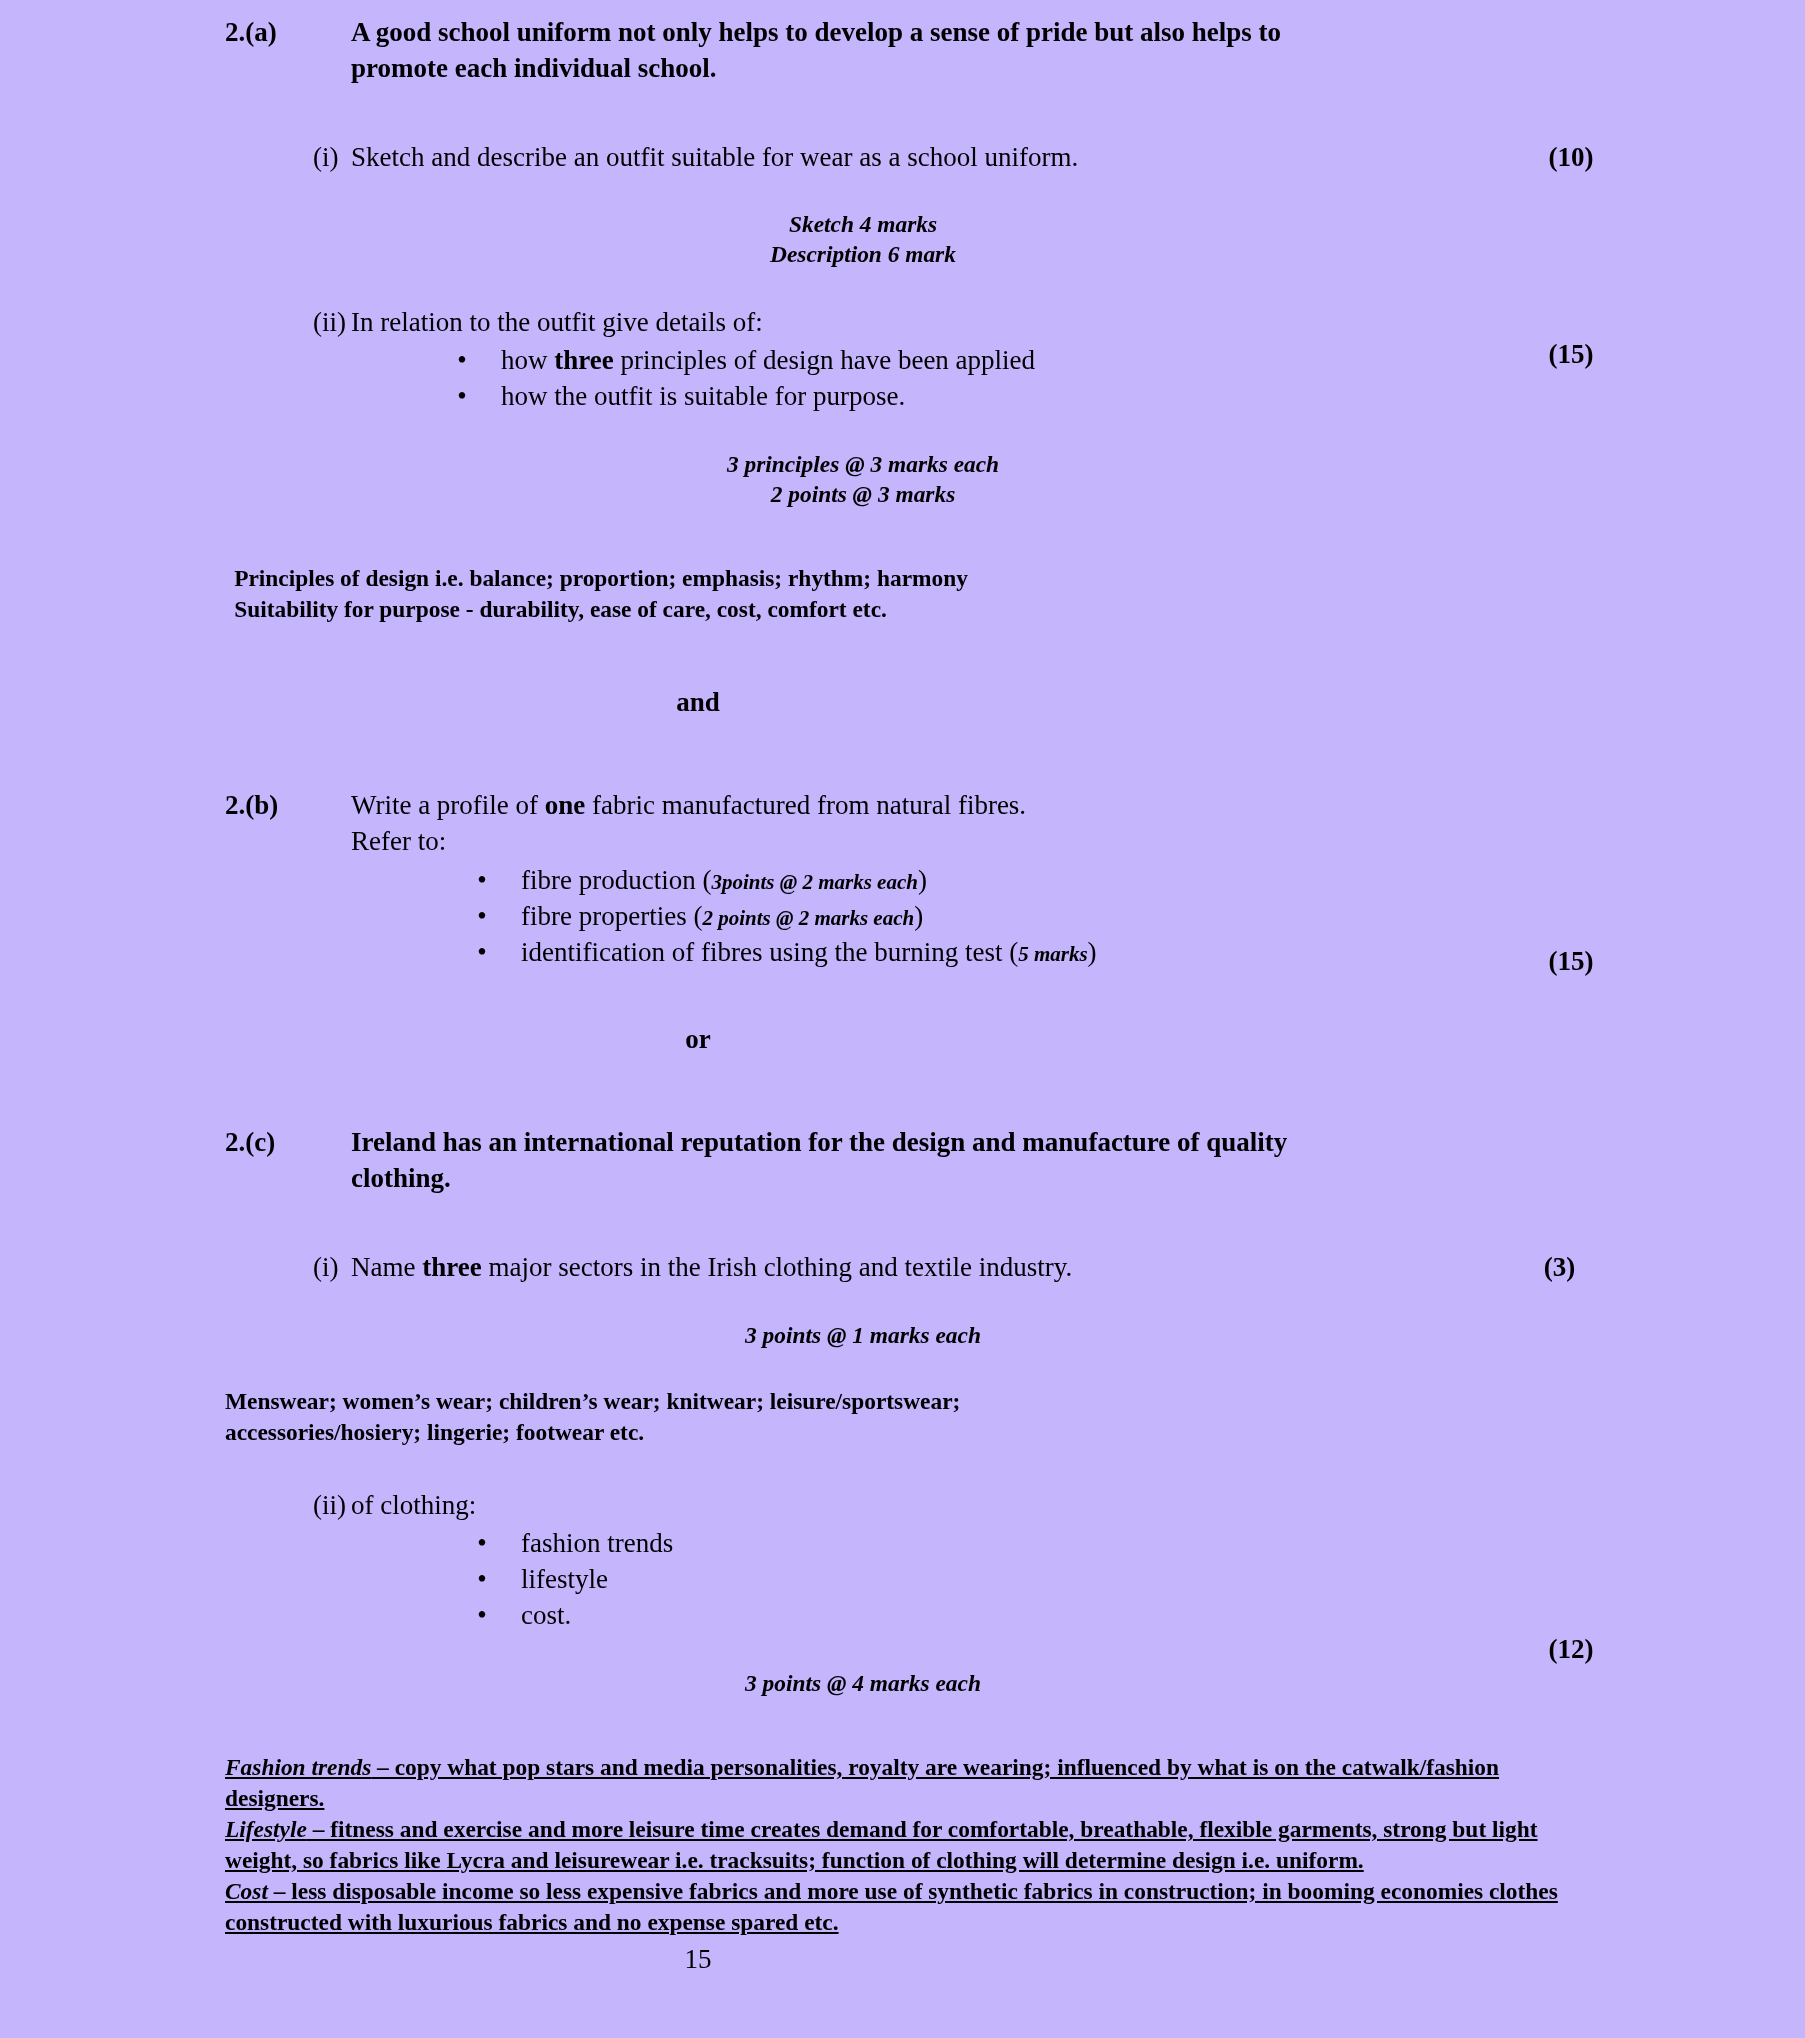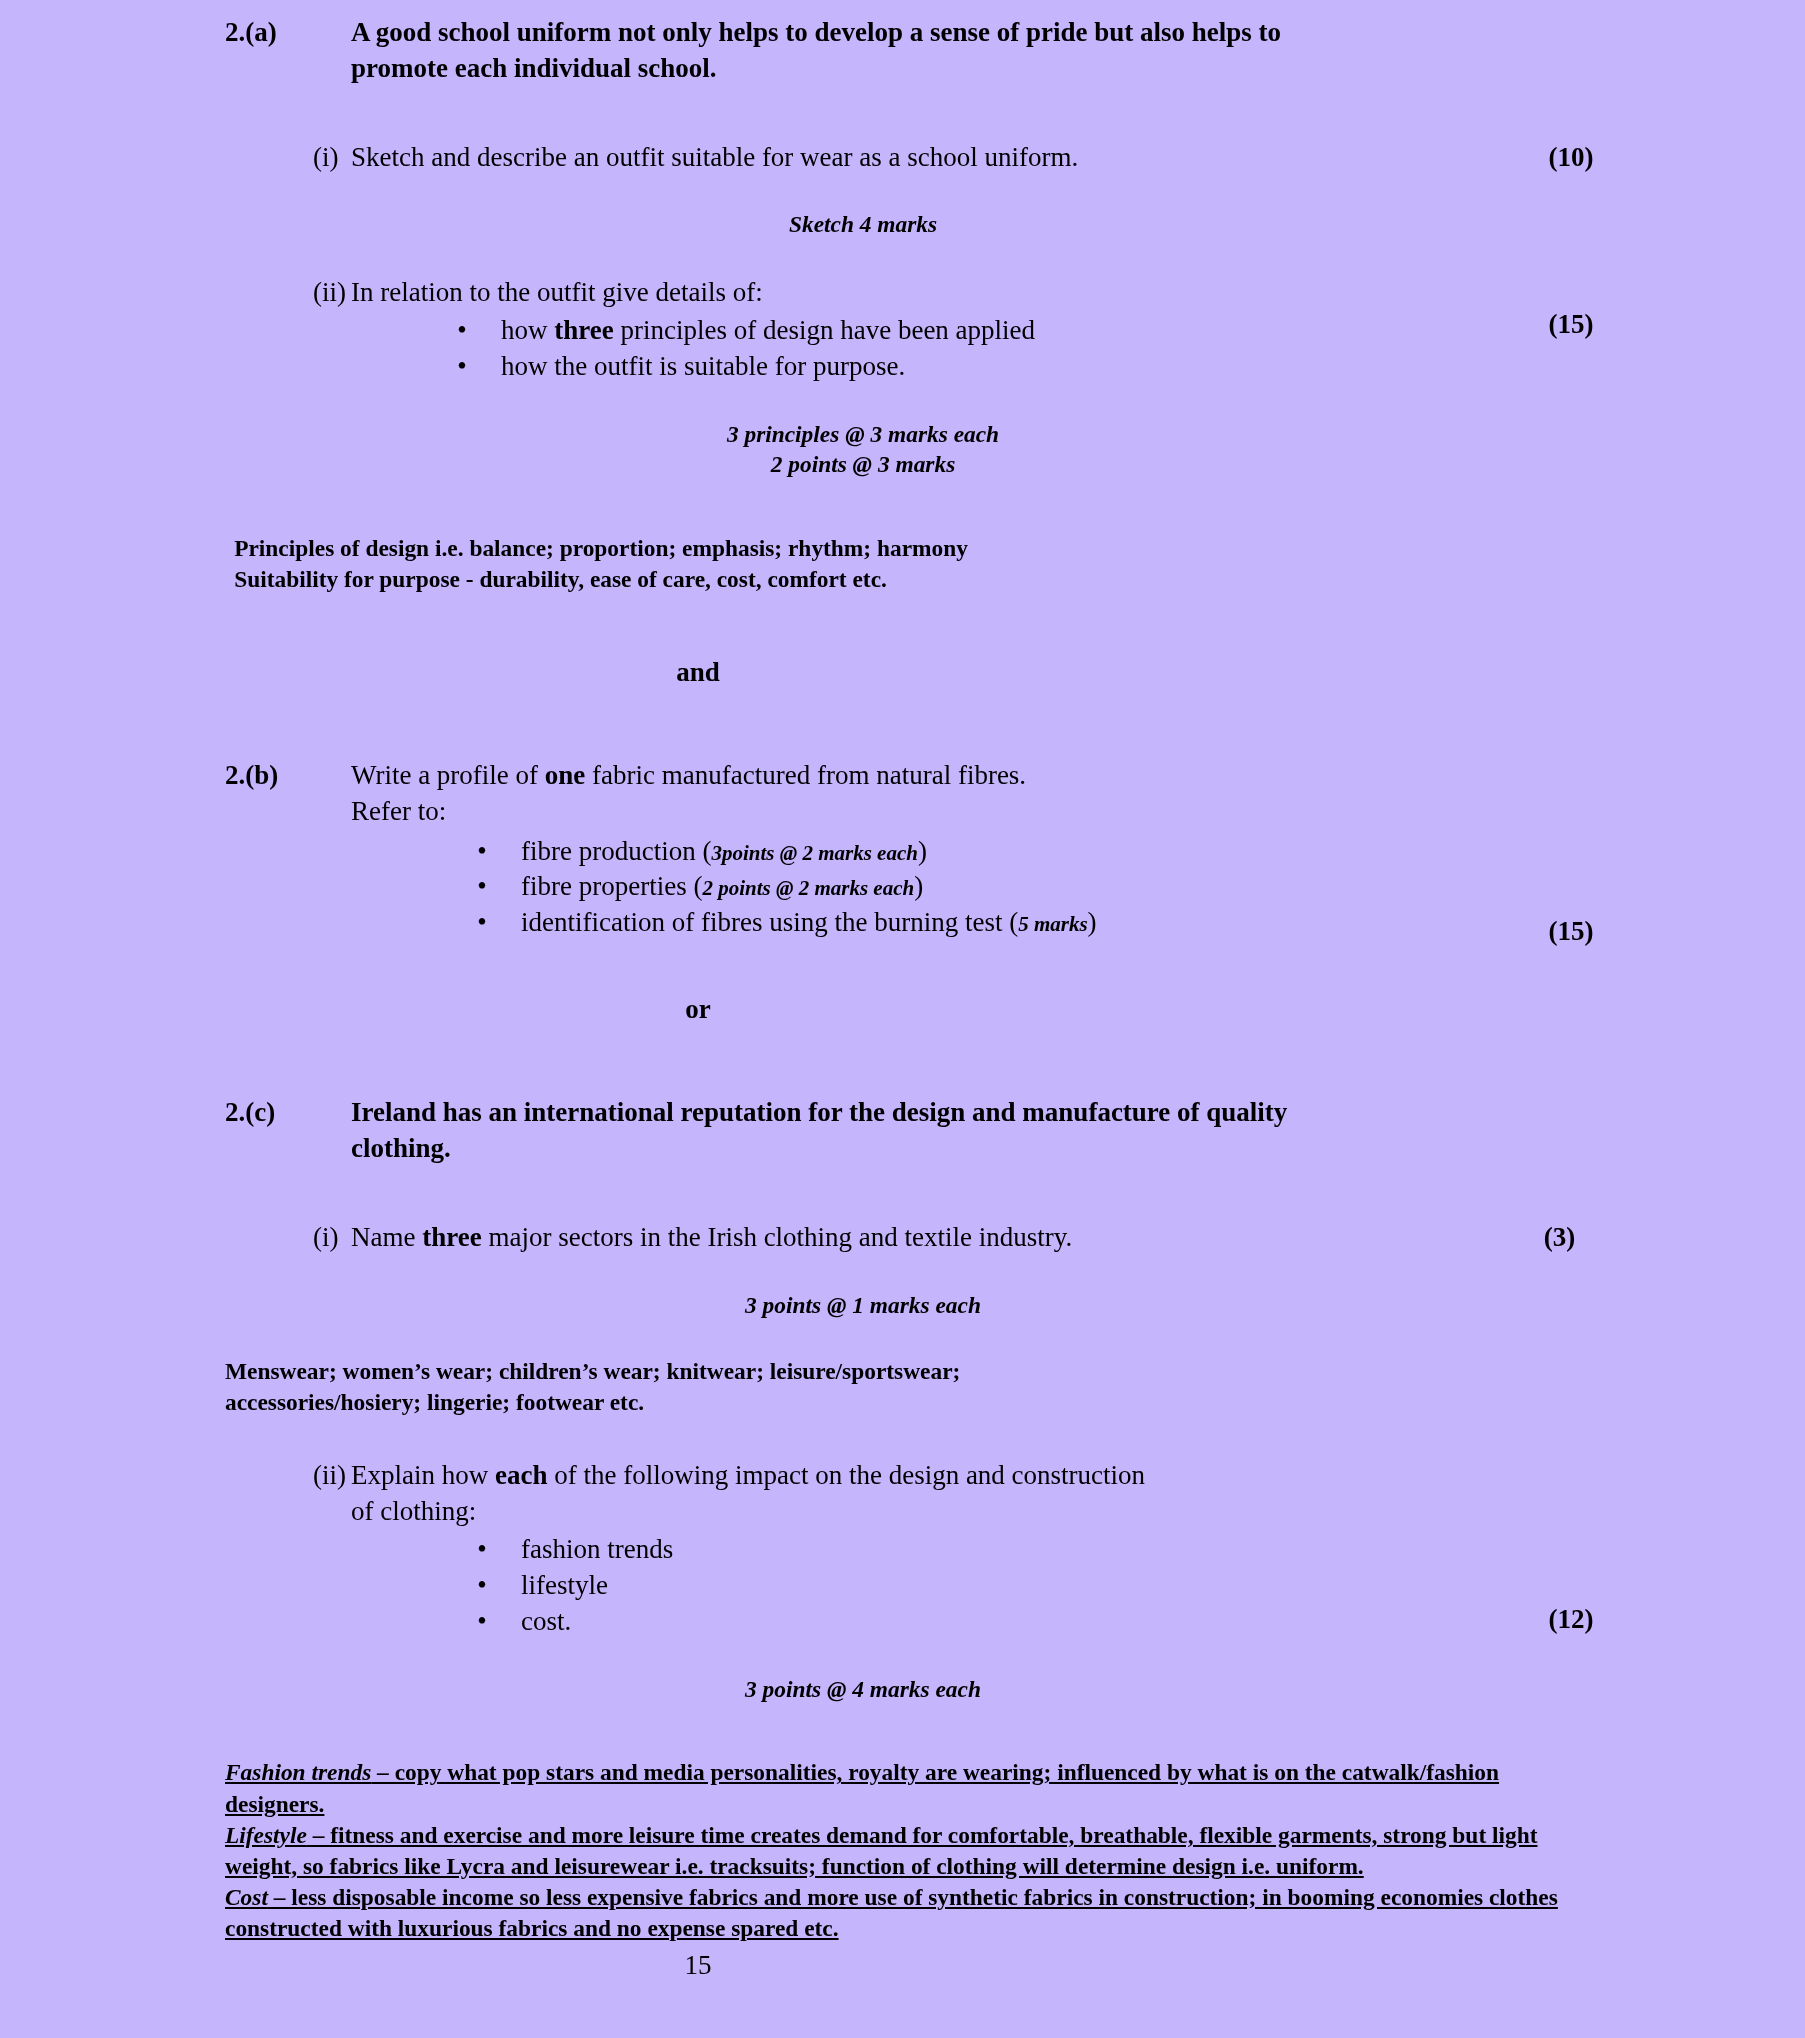--- a/index.html
+++ b/index.html
@@ -127,20 +127,21 @@
     <div class="qrow">
       <div class="label q-text" style="width:126px; padding-left:88px; box-sizing:border-box;">(i)</div>
       <div class="body q-text">Sketch and describe an outfit suitable for wear as a school uniform.</div>
       <div class="marks q-text" style="top:0; right:-4.6px;">(10)</div>
     </div>
 
     <div class="spacer-md"></div>
 
     <div class="alloc-wrap">
       <div class="alloc">Sketch 4 marks</div>
+      <div class="alloc">Description 6 mark</div>
     </div>
 
     <div class="spacer-md"></div>
 
     <div class="qrow">
       <div class="label q-text" style="width:126px; padding-left:88px; box-sizing:border-box;">(ii)</div>
       <div class="body">
         <div class="q-text">In relation to the outfit give details of:</div>
         <ul class="bullets" style="margin-left:99px; margin-top:1.8px;">
           <li><span>how </span><span class="u">three</span><span> principles of design have been applied</span></li>
@@ -214,21 +215,20 @@
     <div class="note" style="margin-left:0px;">
       <div>Menswear; women’s wear; children’s wear; knitwear; leisure/sportswear;</div>
       <div>accessories/hosiery; lingerie; footwear etc.</div>
     </div>
 
     <div style="height:40px;"></div>
 
     <div class="qrow">
       <div class="label q-text" style="width:126px; padding-left:88px; box-sizing:border-box;">(ii)</div>
       <div class="body">
-        <div class="q-text"><span>Explain how </span><span class="u">each</span><span> of the following impact on the design and construction</span></div>
         <div class="q-text">of clothing:</div>
         <ul class="bullets" style="margin-left:119px; margin-top:1.8px;">
           <li>fashion trends</li>
           <li>lifestyle</li>
           <li>cost.</li>
         </ul>
       </div>
       <div class="marks q-text" style="top:144px; right:-4.6px;">(12)</div>
     </div>
 

